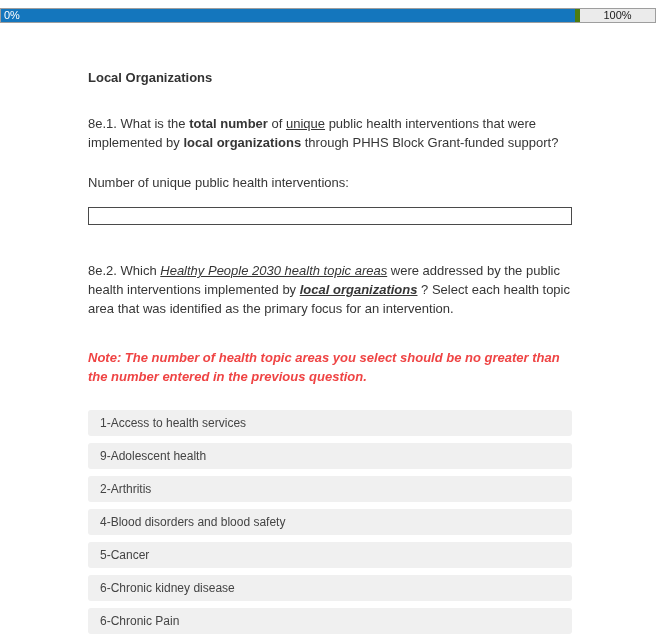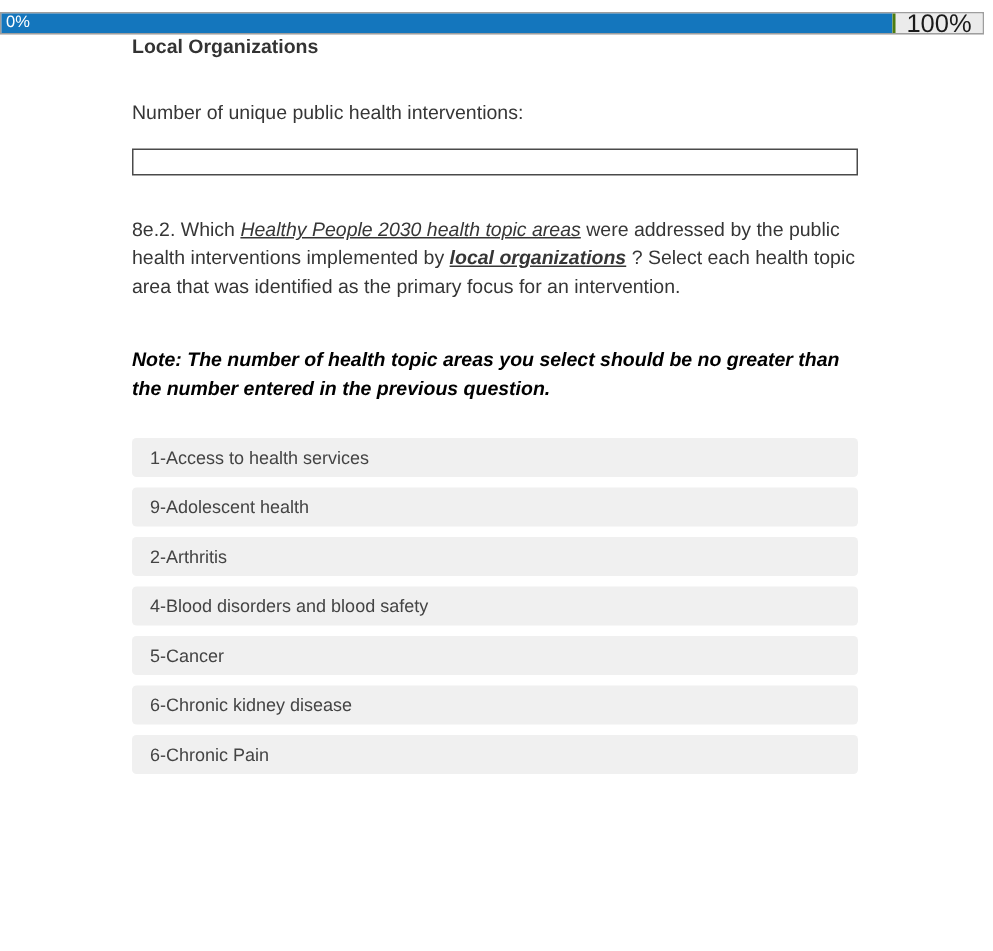--- a/index.html
+++ b/index.html
@@ -22,33 +22,34 @@
   .progress-fill {
     flex: 1 1 auto;
     background: #1476bd;
     color: #ffffff;
     font-size: 11px;
     line-height: 13px;
     padding-left: 3px;
     white-space: nowrap;
   }
   .progress-track {
-    width: 60px;
+    width: 80px;
     background: #ebebeb;
-    border-left: 2px solid #4d7c0f;
+    border-left: 5px solid #4d7c0f;
     color: #1a1a1a;
-    font-size: 17px;
+    font-size: 11px;
     line-height: 13px;
     text-align: center;
     white-space: nowrap;
   }
   
   .content {
     margin-left: 88px;
     width: 484px;
+    padding-top: 47px;
   }
   .page-title {
     font-size: 13px;
     font-weight: bold;
     margin: 0 0 29px 0;
     color: #333333;
   }
   .question {
     font-size: 13px;
     line-height: 19px;
@@ -66,28 +67,28 @@
     display: block;
     margin-top: 17px;
     width: 100%;
     height: 18px;
     border: 1px solid #4a4a4a;
     background: #ffffff;
     font-family: "Liberation Sans", sans-serif;
     font-size: 12px;
     padding: 1px 3px;
   }
-  .q2 { margin-top: 26px; }
+  .q2 { margin-top: 36px; }
   .note {
     font-size: 13px;
     line-height: 19px;
     font-weight: bold;
     font-style: italic;
     margin: 30px 0 12px 0;
-    color: #000000;
+    color: #ef4444;
   }
   .options {
     margin-top: 24px;
   }
   .option {
     background: #f0f0f0;
     border-radius: 3px;
     height: 26px;
     line-height: 26px;
     padding-left: 12px;
@@ -106,20 +107,23 @@
   </div>
   <div class="progress-track">
     <span>100%</span>
   </div>
 </div>
 
 <div class="content">
 
   <h2 class="page-title">Local Organizations</h2>
 
+  <p class="question">
+    <span>8e.1. What is the </span><span class="b">total number</span><span> of </span><span class="u">unique</span><span> public health interventions that were implemented by </span><span class="b">local organizations</span><span> through PHHS Block Grant-funded support?</span>
+  </p>
 
   <p class="sublabel">Number of unique public health interventions:</p>
 
   <input type="text" class="text-input" value="" style="">
 
   <p class="question q2">
     <span>8e.2. Which </span><span class="i u">Healthy People 2030 health topic areas</span><span> were addressed by the public health interventions implemented by </span><span class="b i u">local organizations</span><span> ? Select each health topic area that was identified as the primary focus for an intervention.</span>
   </p>
 
   <p class="note">Note: The number of health topic areas you select should be no greater than the number entered in the previous question.</p>

